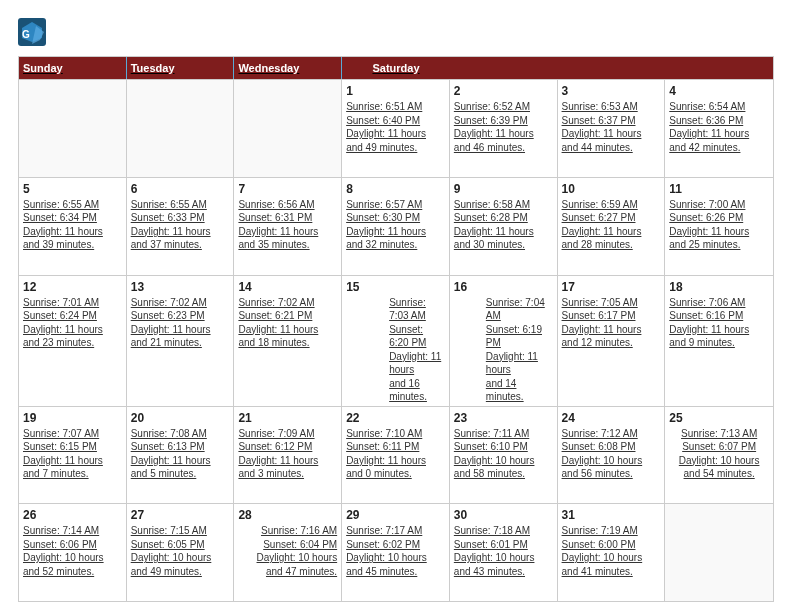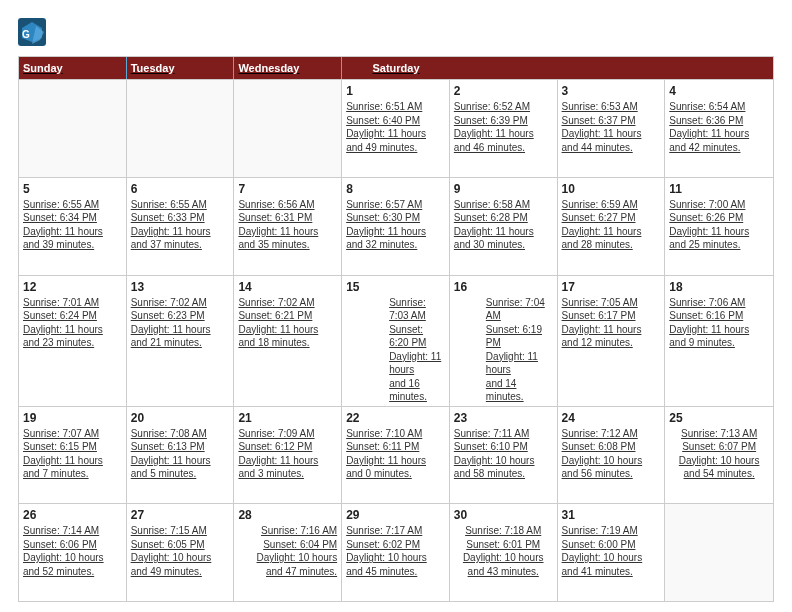--- a/index.html
+++ b/index.html
@@ -349,21 +349,21 @@
           </div>
           <div class="cal-cell">
             <div class="day-num">29</div>
             <div class="day-info" style="white-space: pre-line;">Sunrise: 7:17 AM
 Sunset: 6:02 PM
 Daylight: 10 hours
 and 45 minutes.</div>
           </div>
           <div class="cal-cell">
             <div class="day-num">30</div>
-            <div class="day-info" style="white-space: pre-line; text-align: center;">Sunrise: 7:18 AM
+            <div class="day-info" style="white-space: pre-line;">Sunrise: 7:18 AM
 Sunset: 6:01 PM
 Daylight: 10 hours
 and 43 minutes.</div>
           </div>
           <div class="cal-cell">
             <div class="day-num">31</div>
             <div class="day-info" style="white-space: pre-line;">Sunrise: 7:19 AM
 Sunset: 6:00 PM
 Daylight: 10 hours
 and 41 minutes.</div>

